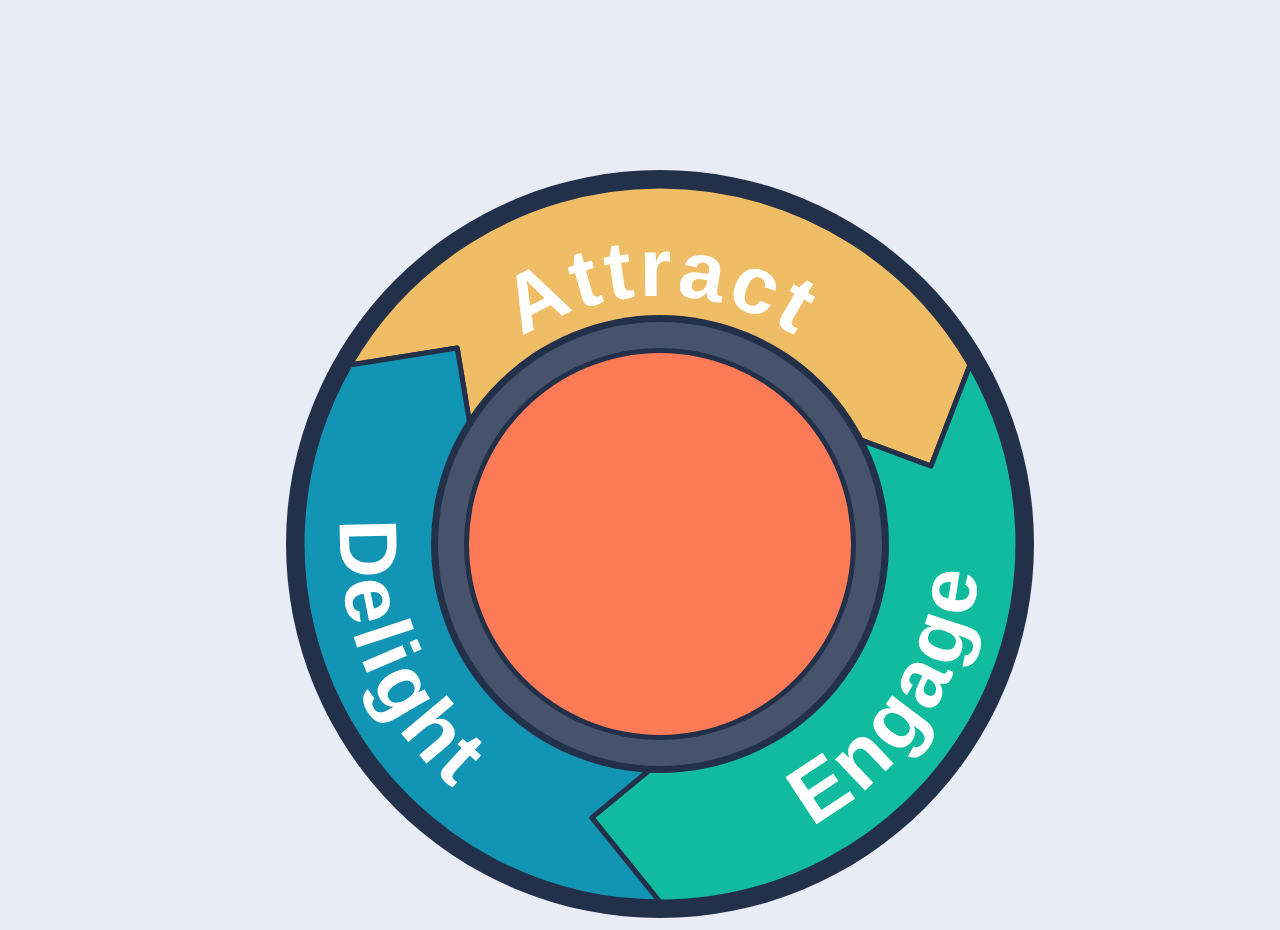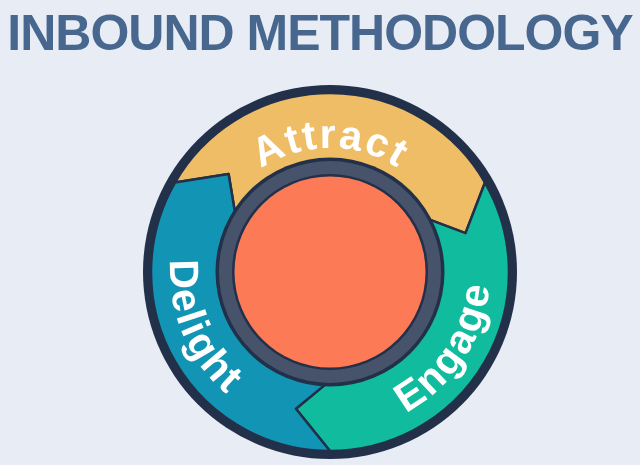--- a/index.html
+++ b/index.html
@@ -30,21 +30,20 @@
     font-weight: bold;
     font-size: 41px;
     letter-spacing: 2px;
   }
 </style>
 </head>
 <body style="background: rgb(232, 236, 244);">
 
 <div id="stage">
 
-  <h1 class="page-title" style="color: rgb(71, 103, 143);">INBOUND METHODOLOGY</h1>
 
   <svg class="flywheel" width="640" height="465" viewBox="0 0 640 465" xmlns="http://www.w3.org/2000/svg">
 
     <defs>
 
       <path id="tp-cw" d="M 206,272 A 124,124 0 1 1 454,272 A 124,124 0 1 1 206,272" fill="none"></path>
 
       <path id="tp-ccw" d="M 330,112 A 160,160 0 1 0 330,432 A 160,160 0 1 0 330,112" fill="none"></path>
     </defs>
 

